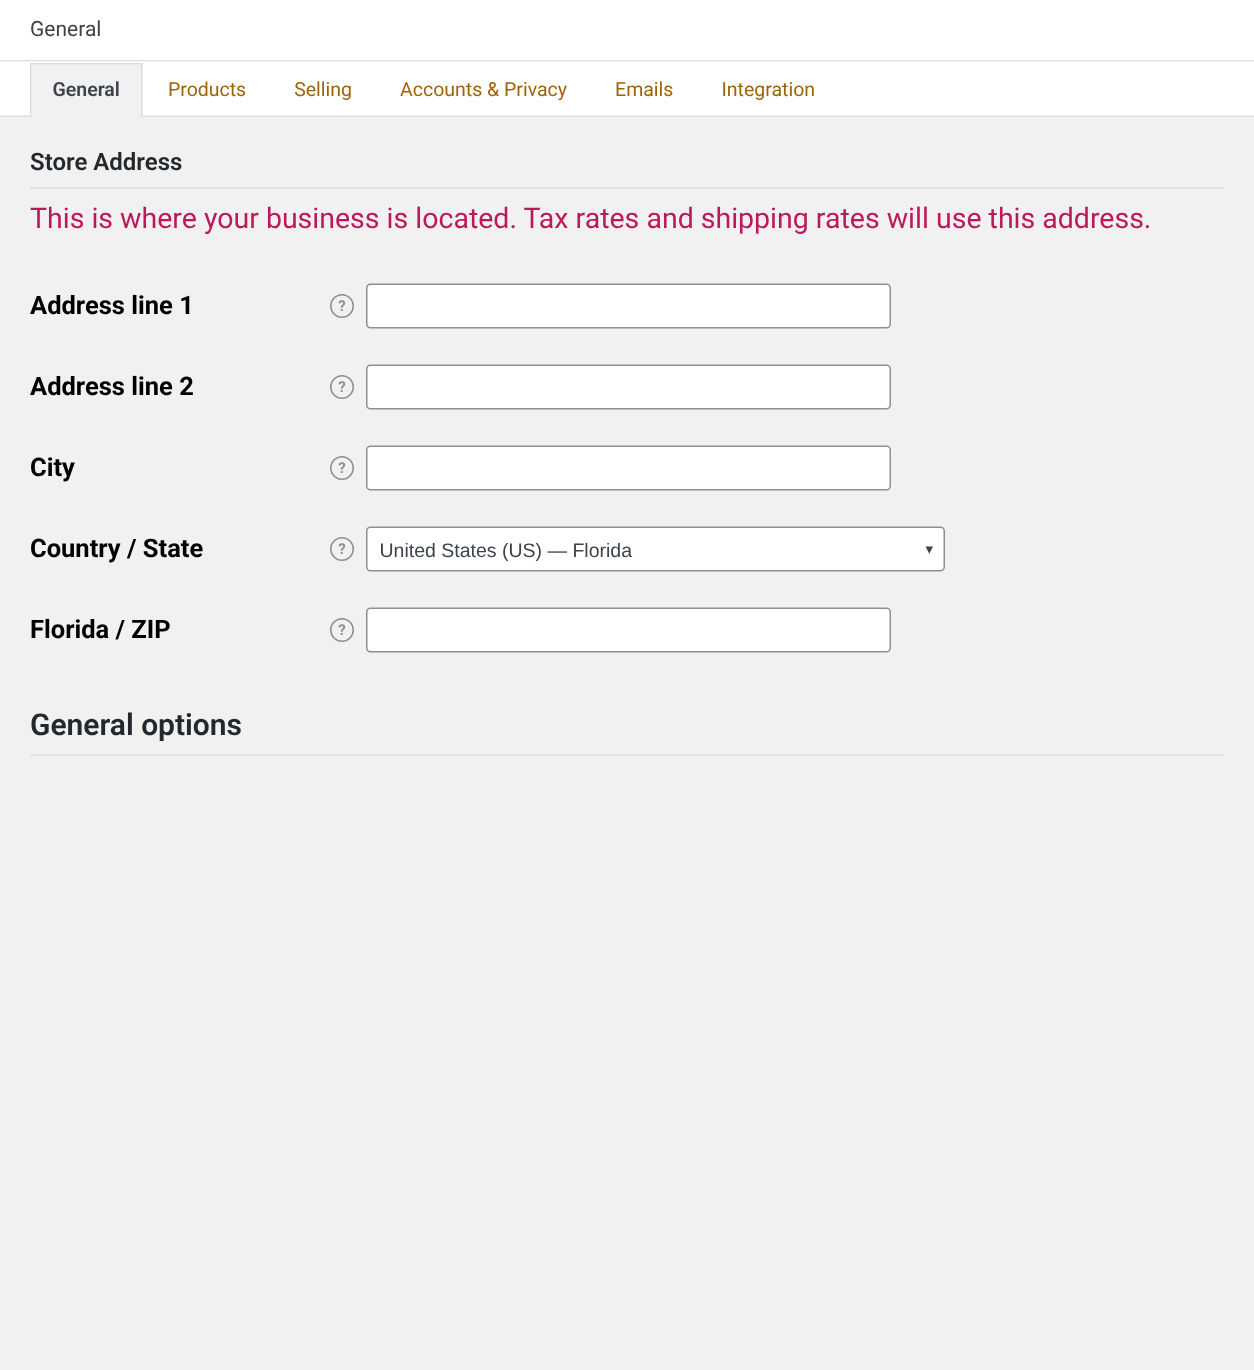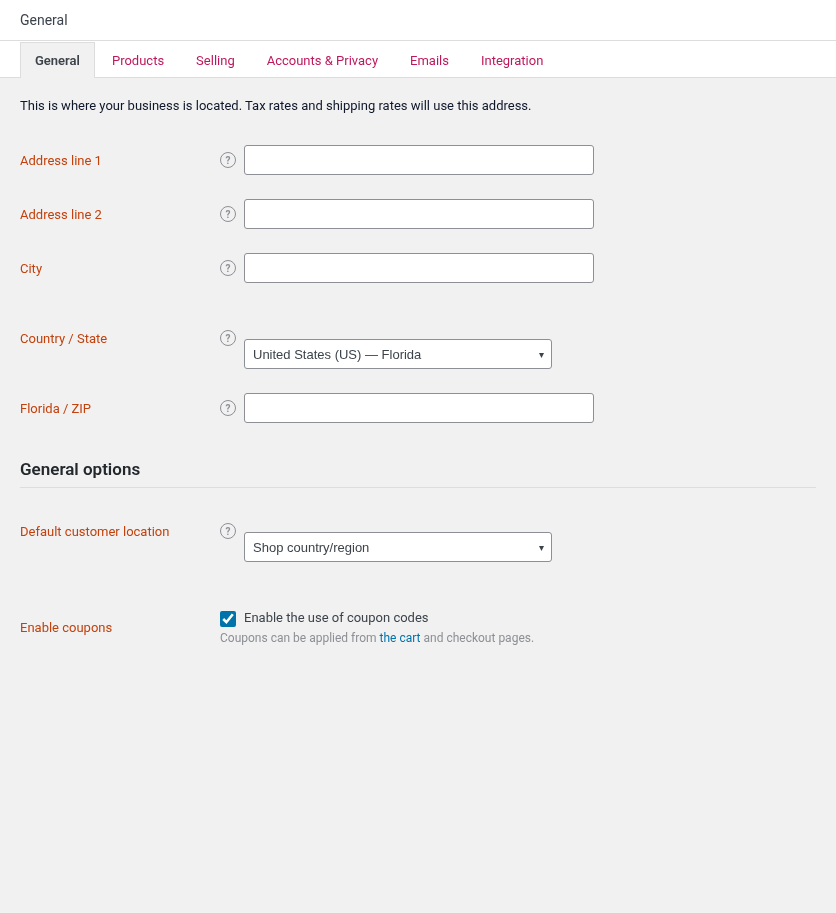--- a/index.html
+++ b/index.html
@@ -26,21 +26,21 @@
       display: flex;
       align-items: flex-end;
     }
     .tab {
       padding: 10px 14px;
       font-size: 13px;
       cursor: pointer;
       border: 1px solid transparent;
       border-bottom: none;
       margin-right: 2px;
-      color: #be185d;
+      color: #a16207;
       text-decoration: none;
       background: transparent;
       position: relative;
       top: 1px;
     }
     .tab.active {
       background: #f1f1f1;
       border-color: #ddd;
       border-bottom-color: #f1f1f1;
       color: #3c434a;
@@ -52,41 +52,41 @@
     }
     .section-title {
       font-size: 16px;
       font-weight: 600;
       color: #23282d;
       margin-bottom: 8px;
       padding-bottom: 8px;
       border-bottom: 1px solid #ddd;
     }
     .section-desc {
-      font-size: 13px;
-      color: #0f172a;
+      font-size: 19px;
+      color: #be185d;
       margin-bottom: 20px;
     }
     .form-table {
       width: 100%;
       border-collapse: collapse;
       margin-bottom: 24px;
     }
     .form-table tr td {
       padding: 12px 0;
       vertical-align: middle;
     }
     .form-table tr td:first-child {
       width: 200px;
       padding-right: 16px;
     }
     .field-label {
-      font-weight: 400;
-      font-size: 13px;
-      color: #c2410c;
+      font-weight: 700;
+      font-size: 17px;
+      color: #000000;
     }
     .help-icon {
       display: inline-flex;
       align-items: center;
       justify-content: center;
       width: 16px;
       height: 16px;
       border-radius: 50%;
       border: 1px solid #8c8f94;
       color: #8c8f94;
@@ -102,22 +102,21 @@
       border-radius: 3px;
       padding: 4px 8px;
       font-size: 13px;
       color: #3c434a;
       background: #fff;
       outline: none;
     }
     .select-wrapper {
       position: relative;
       display: inline-block;
-      width: 308px;
-      margin-top: 32px;
+      width: 386px;
     }
     .select-input {
       width: 100%;
       height: 30px;
       border: 1px solid #8c8f94;
       border-radius: 3px;
       padding: 4px 28px 4px 8px;
       font-size: 13px;
       color: #3c434a;
       background: #fff;
@@ -129,21 +128,21 @@
     .select-arrow {
       position: absolute;
       right: 8px;
       top: 50%;
       transform: translateY(-50%);
       pointer-events: none;
       color: #3c434a;
       font-size: 10px;
     }
     .general-options-title {
-      font-size: 17px;
+      font-size: 20px;
       font-weight: 600;
       color: #23282d;
       margin-bottom: 0;
       padding-bottom: 8px;
       border-bottom: 1px solid #ddd;
       margin-top: 8px;
     }
     .checkbox-row {
       display: flex;
       align-items: flex-start;
@@ -189,20 +188,21 @@
     <a href="#" class="tab">Products</a>
     <a href="#" class="tab">Selling</a>
     <a href="#" class="tab">Accounts &amp; Privacy</a>
     <a href="#" class="tab">Emails</a>
     <a href="#" class="tab">Integration</a>
   </div>
 
 <div class="content">
 
   <div>
+    <h2 class="section-title">Store Address</h2>
     <p class="section-desc">This is where your business is located. Tax rates and shipping rates will use this address.</p>
     <table class="form-table">
       <tbody id="address-fields">
           <tr>
             <td><span class="field-label">Address line 1</span></td>
             <td>
               <div class="field-cell">
                 <span class="help-icon">?</span>
                 <input type="text" class="text-input" placeholder="" style="">
               </div>
@@ -245,41 +245,20 @@
             </td>
           </tr>
         </tbody>
     </table>
   </div>
 
   <div>
     <h2 class="general-options-title">General options</h2>
     <table class="form-table">
       <tbody id="options-fields">
-          <tr>
-            <td><span class="field-label">Default customer location</span></td>
-            <td>
-              <div class="field-cell">
-                <span class="help-icon">?</span>
-                <div class="select-wrapper"><select class="select-input"><option>Shop country/region</option></select><span class="select-arrow">▾</span></div>
-              </div>
-            </td>
-          </tr>
         </tbody>
     </table>
     <table class="form-table">
       <tbody id="checkbox-fields">
-          <tr>
-            <td><span class="field-label">Enable coupons</span></td>
-            <td>
-              <div>
-                <div class="checkbox-row">
-                  <input type="checkbox" class="checkbox-input" checked="" style="">
-                  <span class="checkbox-label">Enable the use of coupon codes</span>
-                </div>
-                <div class="checkbox-desc">Coupons can be applied from <a href="#" class="link">the cart</a> and checkout pages.</div>
-              </div>
-            </td>
-          </tr>
         </tbody>
     </table>
   </div>
 </div>
 
 </body></html>

